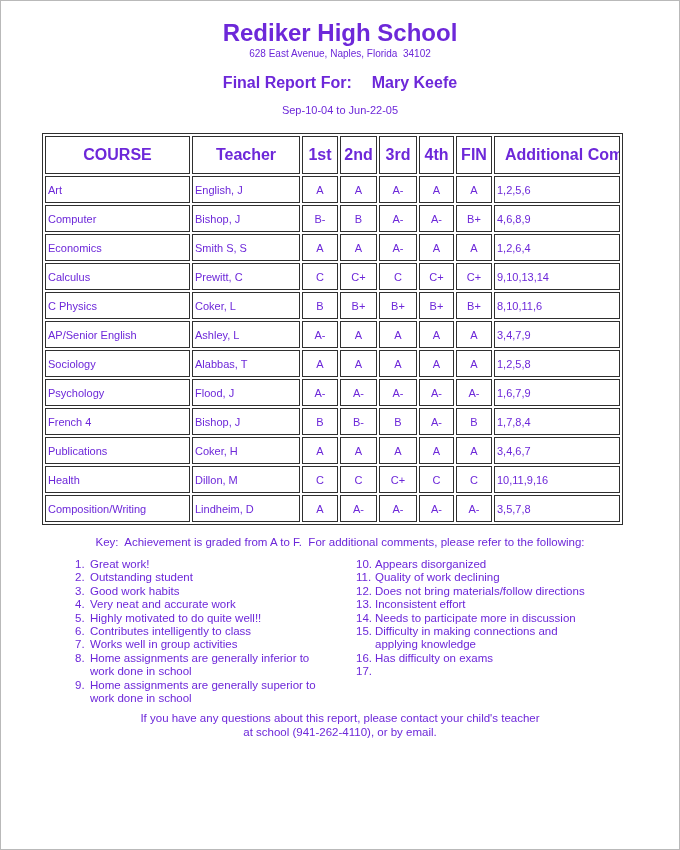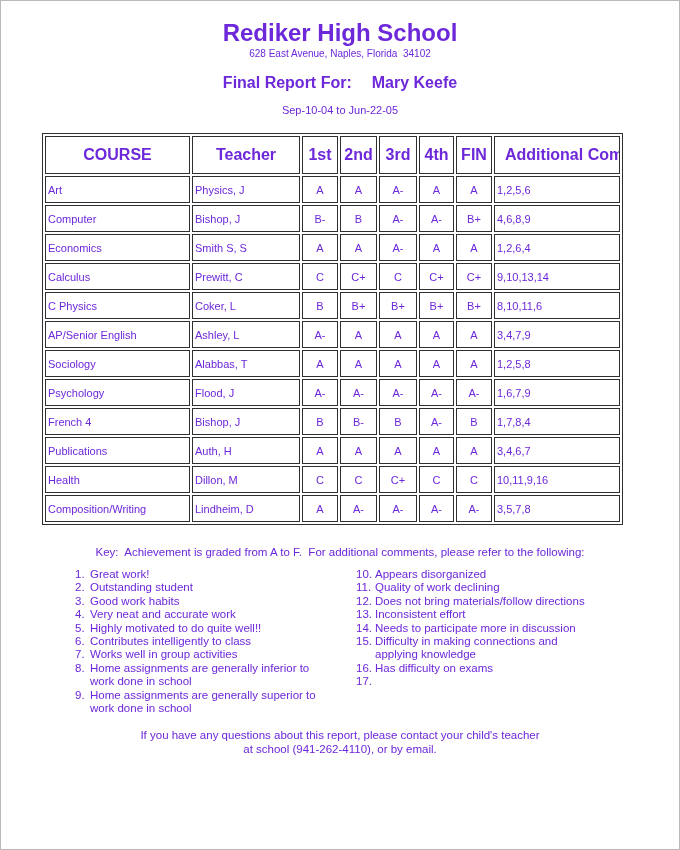--- a/index.html
+++ b/index.html
@@ -42,31 +42,31 @@
     text-align: center;
   }
   .grades-table td {
     font-size: 11px;
     height: 27px;
     text-align: center;
   }
   .grades-table .left-pad { text-align: left; padding-left: 2px; }
   .grades-table th.left-pad { padding-left: 10px; }
 
-  .key-section { margin-top: 21px; }
+  .key-section { margin-top: 11px; }
   .key-heading { text-align: center; font-size: 11.5px; }
   .key-columns { display: flex; margin-left: 74px; margin-top: 10px; }
   .key-col { font-size: 11.5px; line-height: 13.4px; }
   .key-col.left { width: 281px; }
   .key-item { display: flex; }
   .key-item .num { flex: 0 0 15px; }
   .key-col.right .key-item .num { flex: 0 0 19px; }
   .key-item .txt { white-space: pre-line; }
 
-  .footer { text-align: center; font-size: 11.5px; line-height: 14px; margin-top: 13px; }
+  .footer { text-align: center; font-size: 11.5px; line-height: 14px; margin-top: 6px; }
 </style>
 </head>
 <body>
 
 <div class="page">
 
   <div class="header">
     <div class="school-name">Rediker High School</div>
     <div class="school-address">628 East Avenue, Naples, Florida&nbsp; 34102</div>
     <div class="report-for">
@@ -94,21 +94,21 @@
           <th>2nd</th>
           <th>3rd</th>
           <th>4th</th>
           <th>FIN</th>
           <th class="left-pad">Additional Comments</th>
         </tr>
     </thead>
     <tbody id="table-body">
         <tr>
           <td class="left-pad">Art</td>
-          <td class="left-pad">Physics, J</td>
+          <td class="left-pad">English, J</td>
           <td>A</td>
           <td>A</td>
           <td>A-</td>
           <td>A</td>
           <td>A</td>
           <td class="left-pad">1,2,5,6</td>
         </tr>
         <tr>
           <td class="left-pad">Computer</td>
           <td class="left-pad">Bishop, J</td>
@@ -184,21 +184,21 @@
           <td class="left-pad">Bishop, J</td>
           <td>B</td>
           <td>B-</td>
           <td>B</td>
           <td>A-</td>
           <td>B</td>
           <td class="left-pad">1,7,8,4</td>
         </tr>
         <tr>
           <td class="left-pad">Publications</td>
-          <td class="left-pad">Auth, H</td>
+          <td class="left-pad">Coker, H</td>
           <td>A</td>
           <td>A</td>
           <td>A</td>
           <td>A</td>
           <td>A</td>
           <td class="left-pad">3,4,6,7</td>
         </tr>
         <tr>
           <td class="left-pad">Health</td>
           <td class="left-pad">Dillon, M</td>

